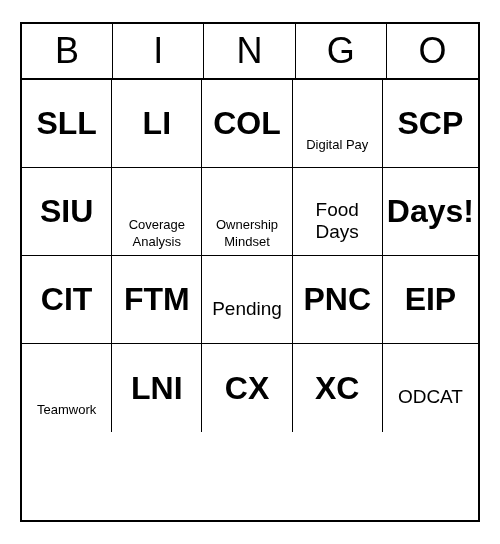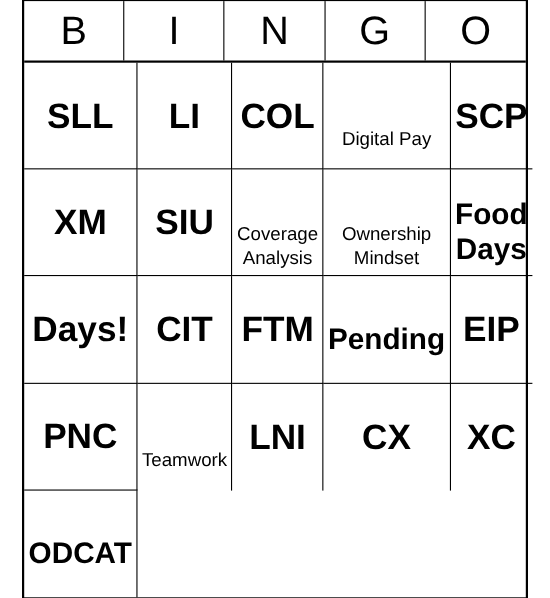--- a/index.html
+++ b/index.html
@@ -51,28 +51,28 @@
       border-right: none;
     }
     .cell:nth-last-child(-n+5) {
       border-bottom: none;
     }
     .cell-text-large {
       font-size: 32px;
       font-weight: bold;
     }
     .cell-text-small {
-      font-size: 17px;
+      font-size: 13px;
       font-weight: normal;
       line-height: 1.3;
       margin-top: 44px;
     }
     .cell-text-medium {
-      font-size: 27px;
-      font-weight: bold;
+      font-size: 19px;
+      font-weight: normal;
       margin-top: 18px;
     }
   </style>
 </head>
 <body>
 
 <div class="bingo-card">
   <div class="bingo-header">
   <div class="header-cell">B</div>
       <div class="header-cell">I</div>
@@ -90,23 +90,20 @@
       <div class="cell">
         <span class="cell-text-large">COL</span>
       </div>
       <div class="cell">
         <span class="cell-text-small">Digital Pay</span>
       </div>
       <div class="cell">
         <span class="cell-text-large">SCP</span>
       </div>
       <div class="cell">
-        <span class="cell-text-large">XM</span>
-      </div>
-      <div class="cell">
         <span class="cell-text-large">SIU</span>
       </div>
       <div class="cell">
         <span class="cell-text-small">Coverage Analysis</span>
       </div>
       <div class="cell">
         <span class="cell-text-small">Ownership Mindset</span>
       </div>
       <div class="cell">
         <span class="cell-text-medium">Food Days</span>
@@ -117,24 +114,24 @@
       <div class="cell">
         <span class="cell-text-large">CIT</span>
       </div>
       <div class="cell">
         <span class="cell-text-large">FTM</span>
       </div>
       <div class="cell">
         <span class="cell-text-medium">Pending</span>
       </div>
       <div class="cell">
-        <span class="cell-text-large">EIP</span>
+        <span class="cell-text-large">PNC</span>
       </div>
       <div class="cell">
-        <span class="cell-text-large">PNC</span>
+        <span class="cell-text-large">EIP</span>
       </div>
       <div class="cell">
         <span class="cell-text-small">Teamwork</span>
       </div>
       <div class="cell">
         <span class="cell-text-large">LNI</span>
       </div>
       <div class="cell">
         <span class="cell-text-large">CX</span>
       </div>

